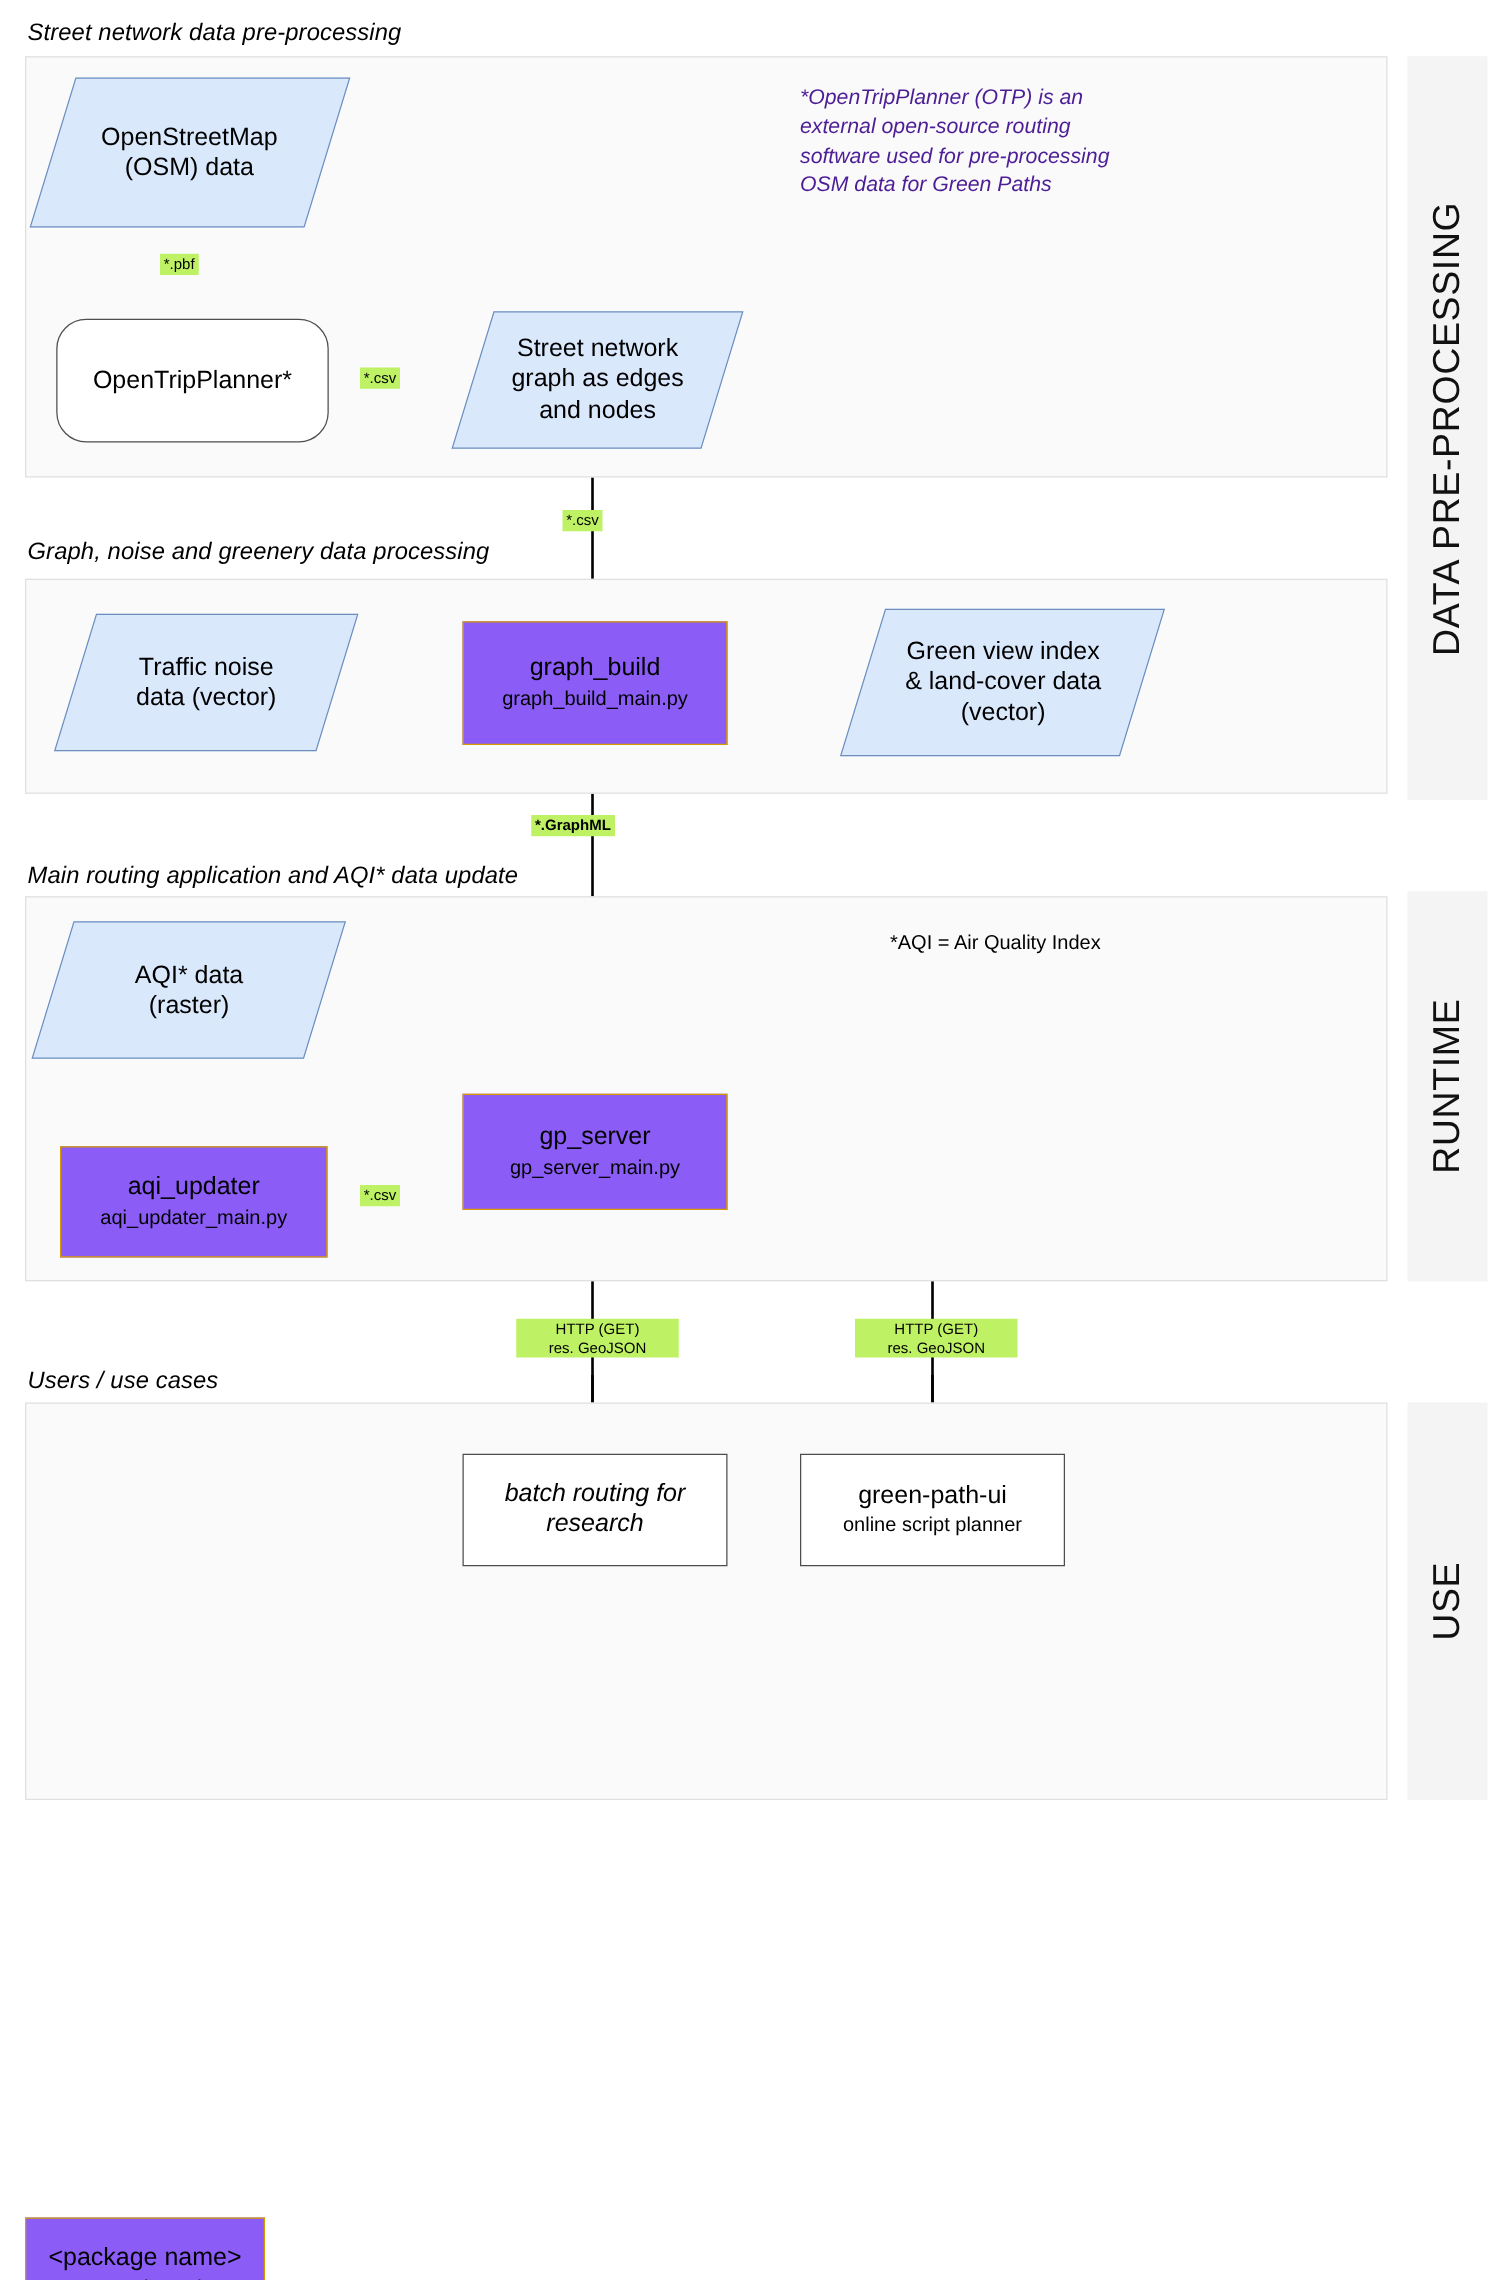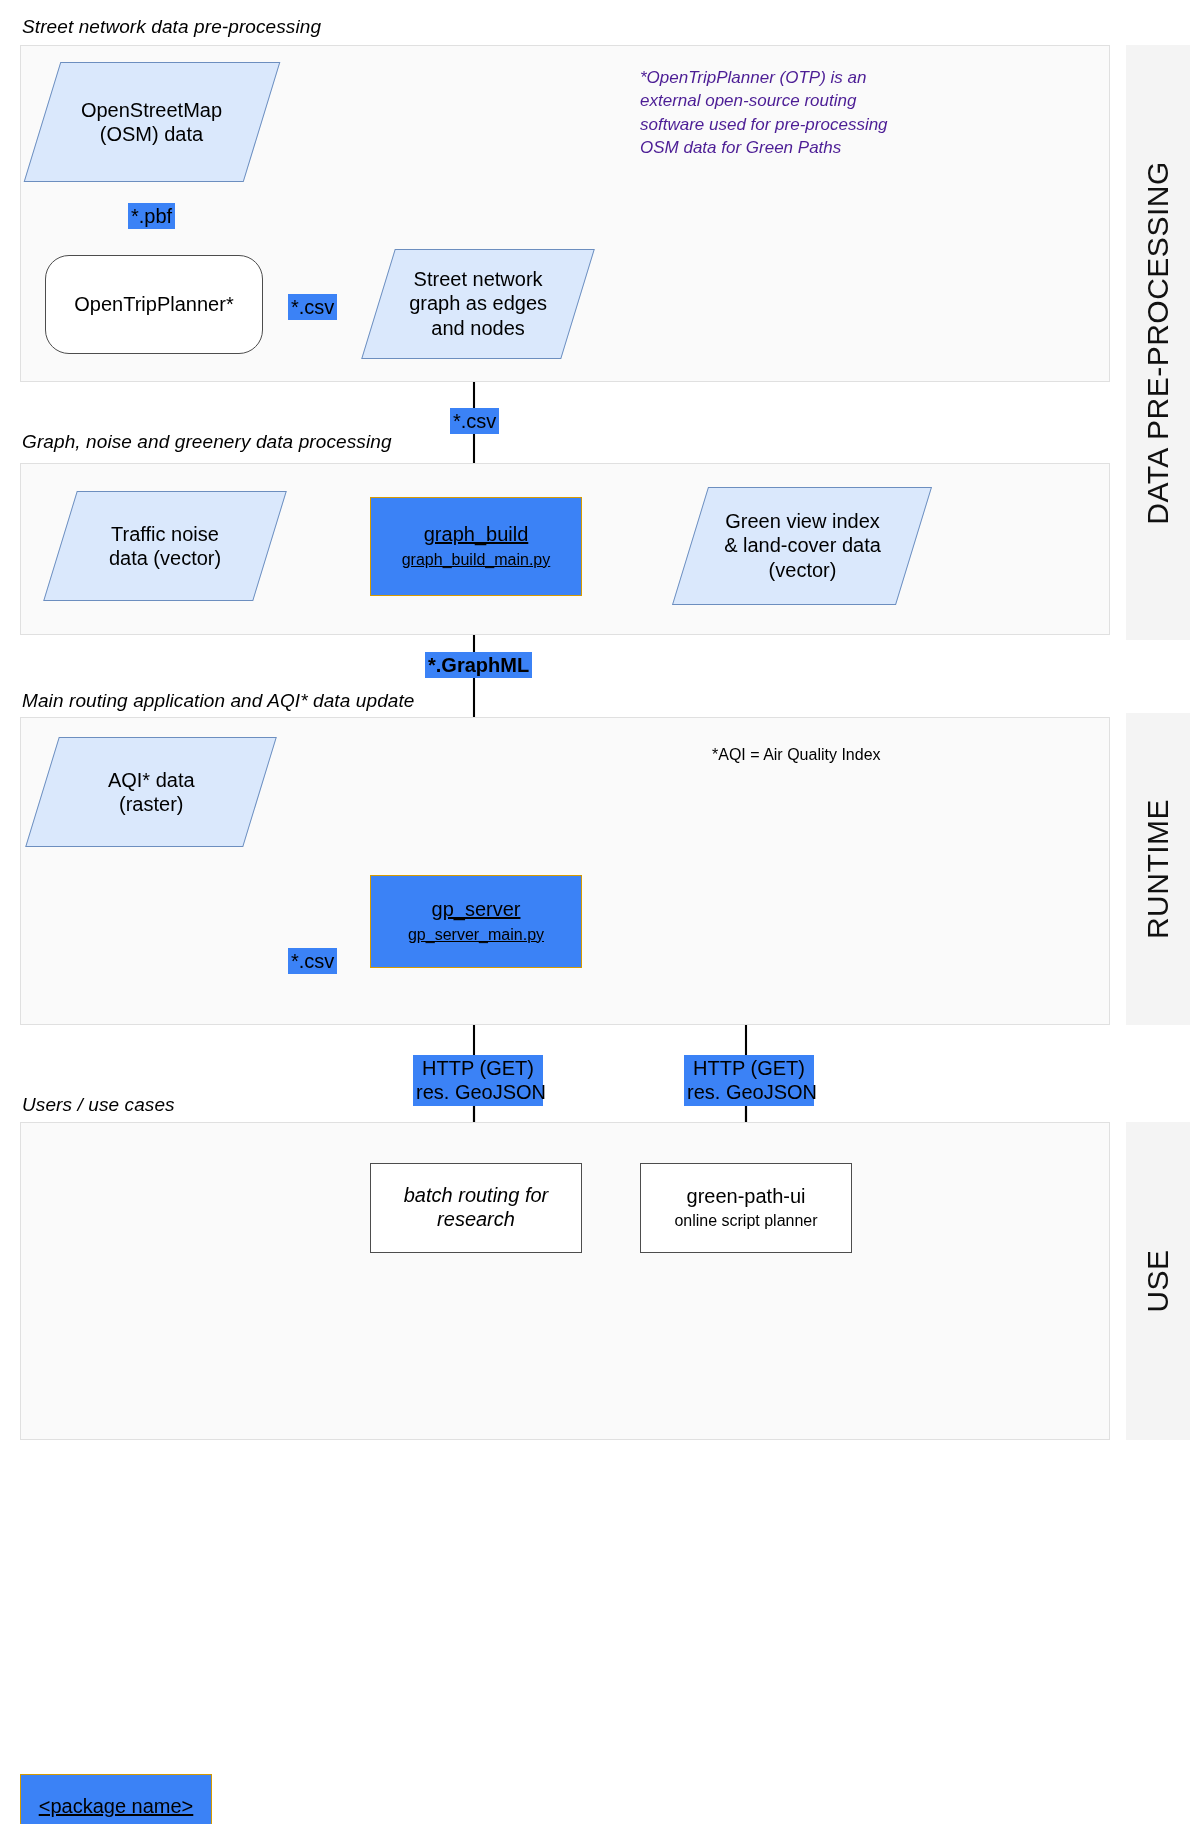--- a/index.html
+++ b/index.html
@@ -32,21 +32,21 @@
     white-space:nowrap;font-size:30px;letter-spacing:0.5px;color:#111;
   }
 
   
   .box{
     position:absolute;box-sizing:border-box;display:flex;
     flex-direction:column;align-items:center;justify-content:center;
     text-align:center;line-height:1.18;
   }
   .box-plain{background:#ffffff;border:1.6px solid #4d4d4d;}
-  .box-pkg{background:#3b82f6;border:1.8px solid #d79b00;text-decoration:underline;}
+  .box-pkg{background:#8b5cf6;border:1.8px solid #d79b00;}
   .title-lg{font-size:20px;}
   .title-it{font-size:20px;font-style:italic;}
   .sub-sm{font-size:16px;margin-top:4px;}
 
   
   .para{
     position:absolute;background:#dae8fc;border:1.6px solid #6c8ebf;
     box-sizing:border-box;
     display:flex;align-items:center;justify-content:center;text-align:center;
     font-size:20px;line-height:1.22;
@@ -59,21 +59,21 @@
     position:absolute;font-style:italic;font-size:17px;line-height:1.38;
     color:#4c1d95;
   }
   .note-sm{
     position:absolute;font-size:16px;color:#000;
     white-space:nowrap;
   }
 
   
   .elabel{
-    position:absolute;font-size:20px;background:#3b82f6;padding:1px 3px;
+    position:absolute;font-size:12px;background:#bef264;padding:1px 3px;
     white-space:nowrap;text-align:center;line-height:1.22;
   }
 
   svg.edges{position:absolute;left:0;top:0;width:1200px;height:1824px;
             pointer-events:none;}
 </style>
 </head>
 <body>
 
 <div class="canvas">
@@ -210,20 +210,24 @@
 
   <div class="note-sm" style="left:712px;top:746px;">*AQI = Air Quality Index</div>
 
   <div class="para" style="left:42px;top:737px;width:218px;height:110px;">
     <span>
       <span>AQI* data</span><br>
       <span>(raster)</span>
     </span>
   </div>
 
+  <div class="box box-pkg" style="left:48px;top:917px;width:214px;height:89px;">
+    <div class="title-lg">aqi_updater</div>
+    <div class="sub-sm">aqi_updater_main.py</div>
+  </div>
 
   <div class="elabel" style="left:288px;top:948px;">*.csv</div>
 
   <div class="box box-pkg" style="left:370px;top:875px;width:212px;height:93px;">
     <div class="title-lg">gp_server</div>
     <div class="sub-sm">gp_server_main.py</div>
   </div>
 
   <div class="elabel" style="left:413px;top:1055px;width:124px;">
     <div>HTTP (GET)</div>

